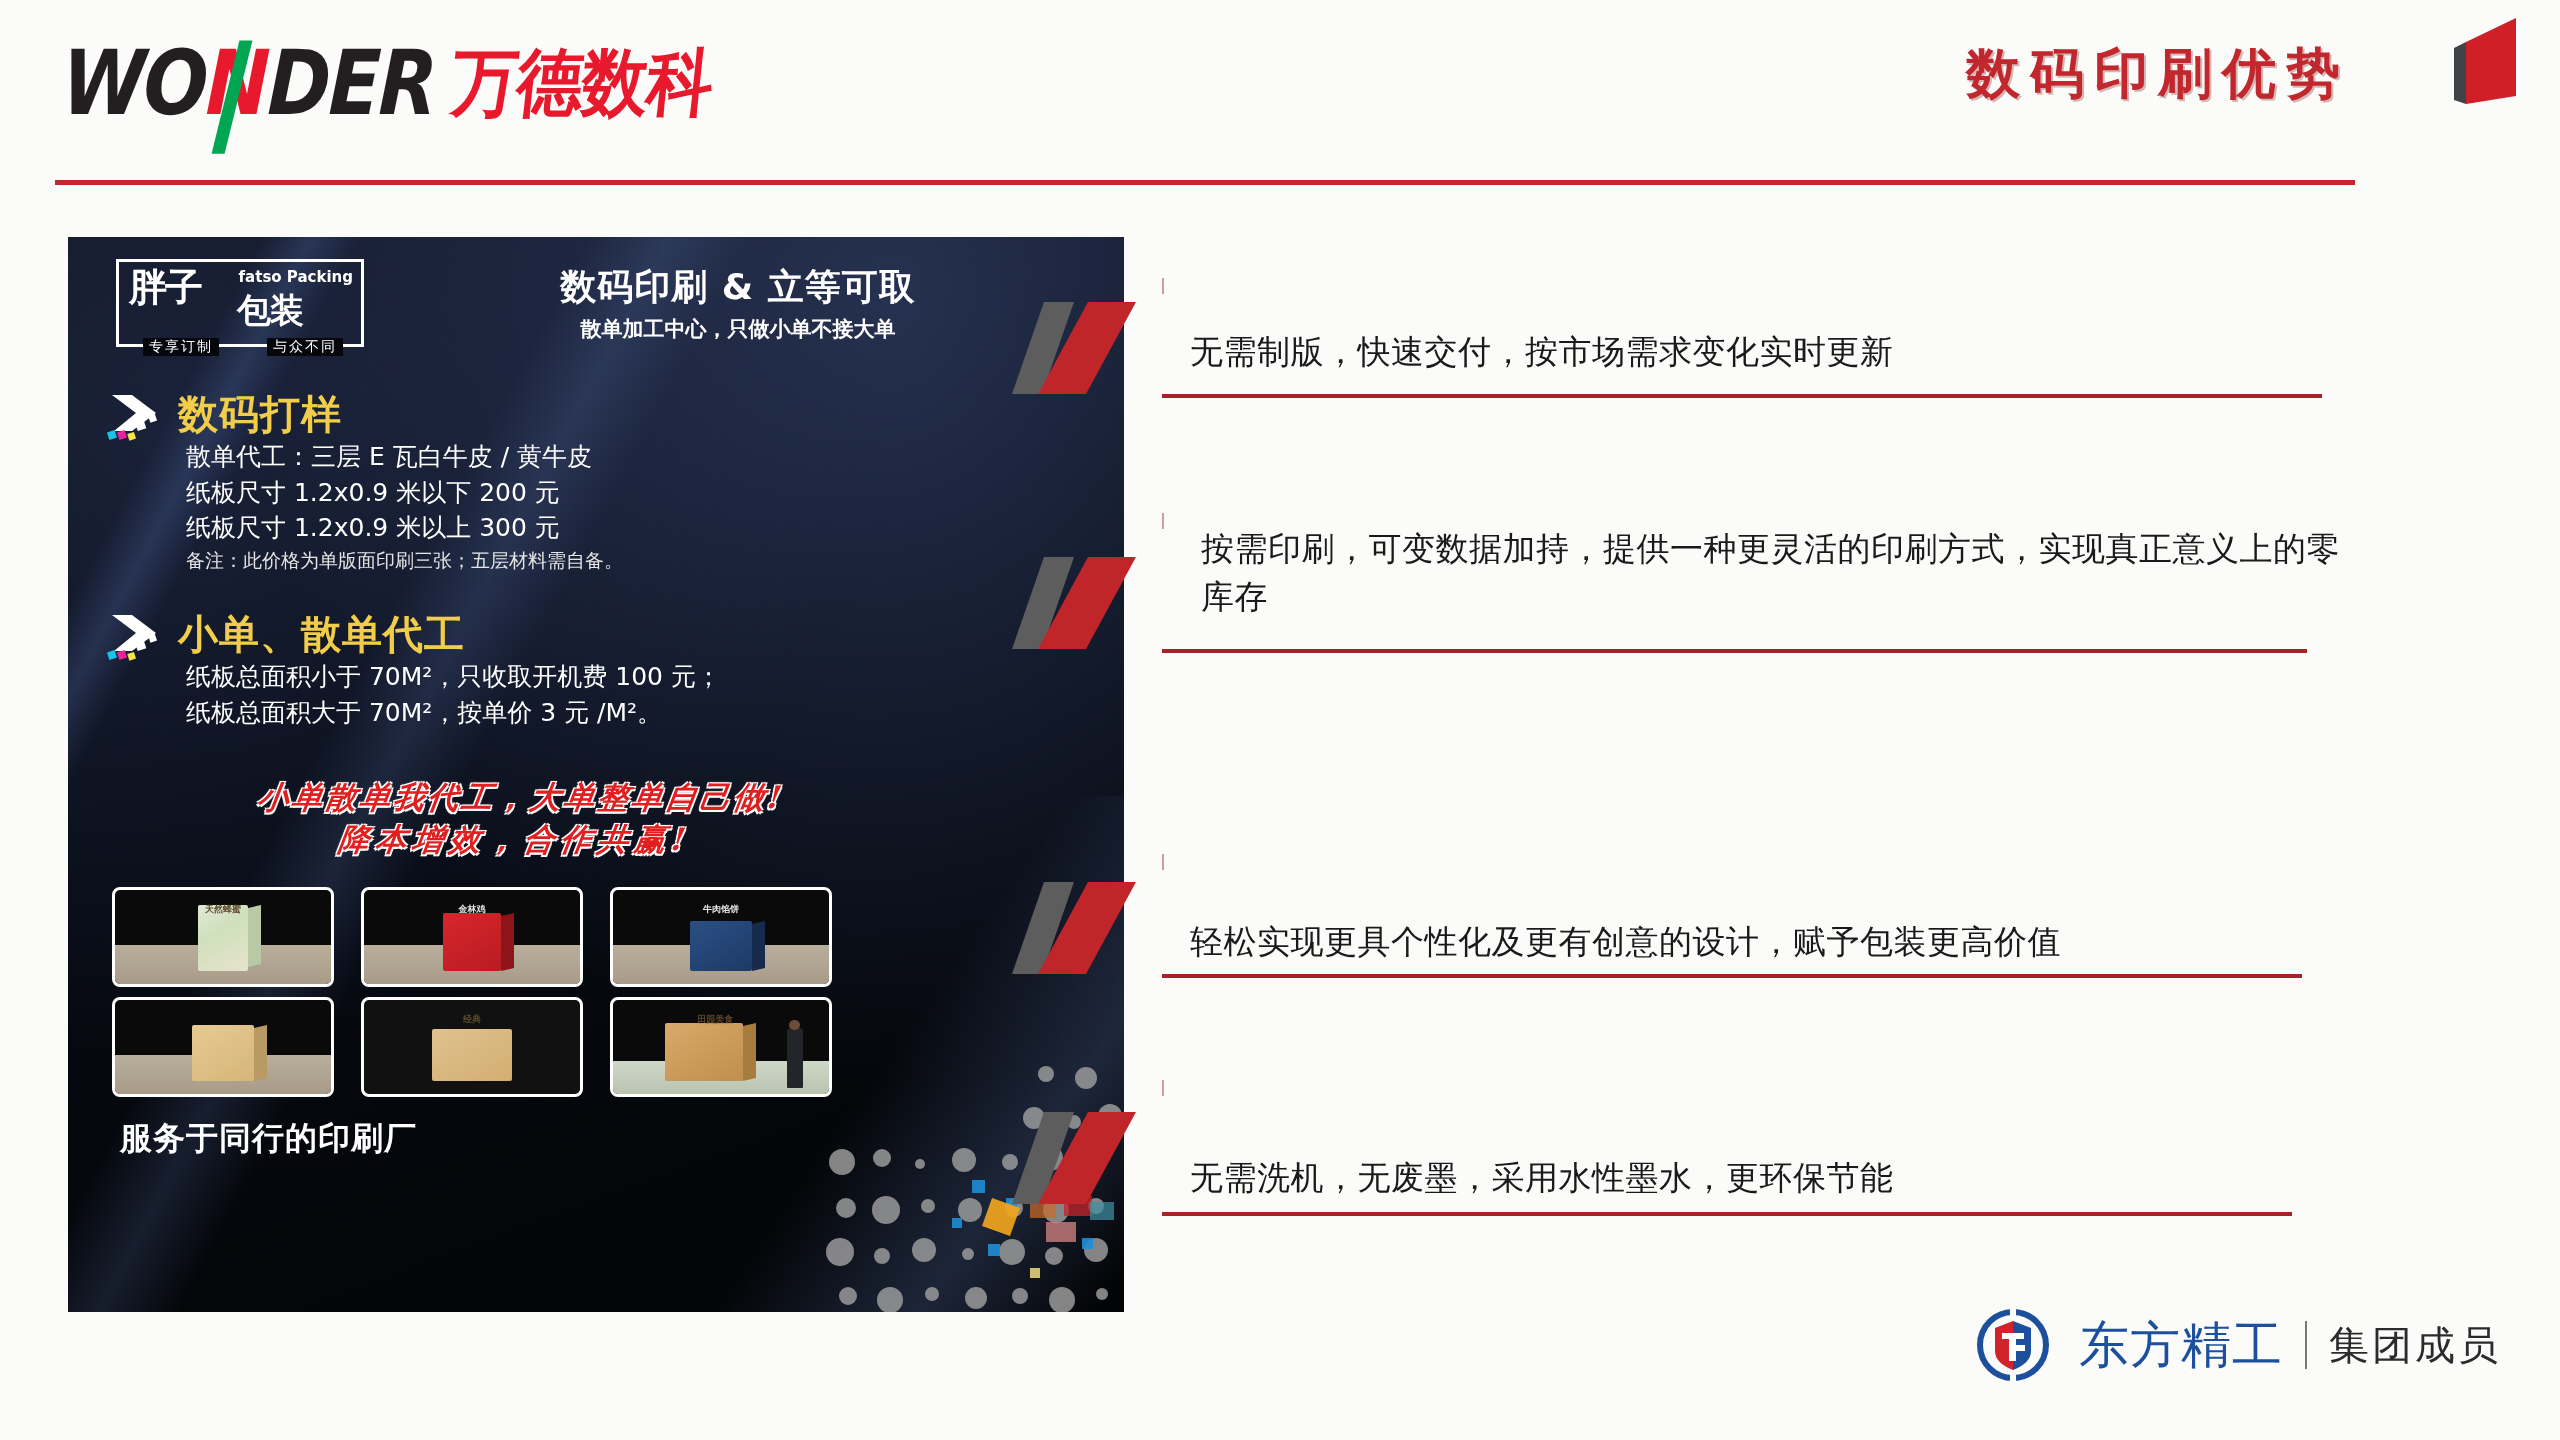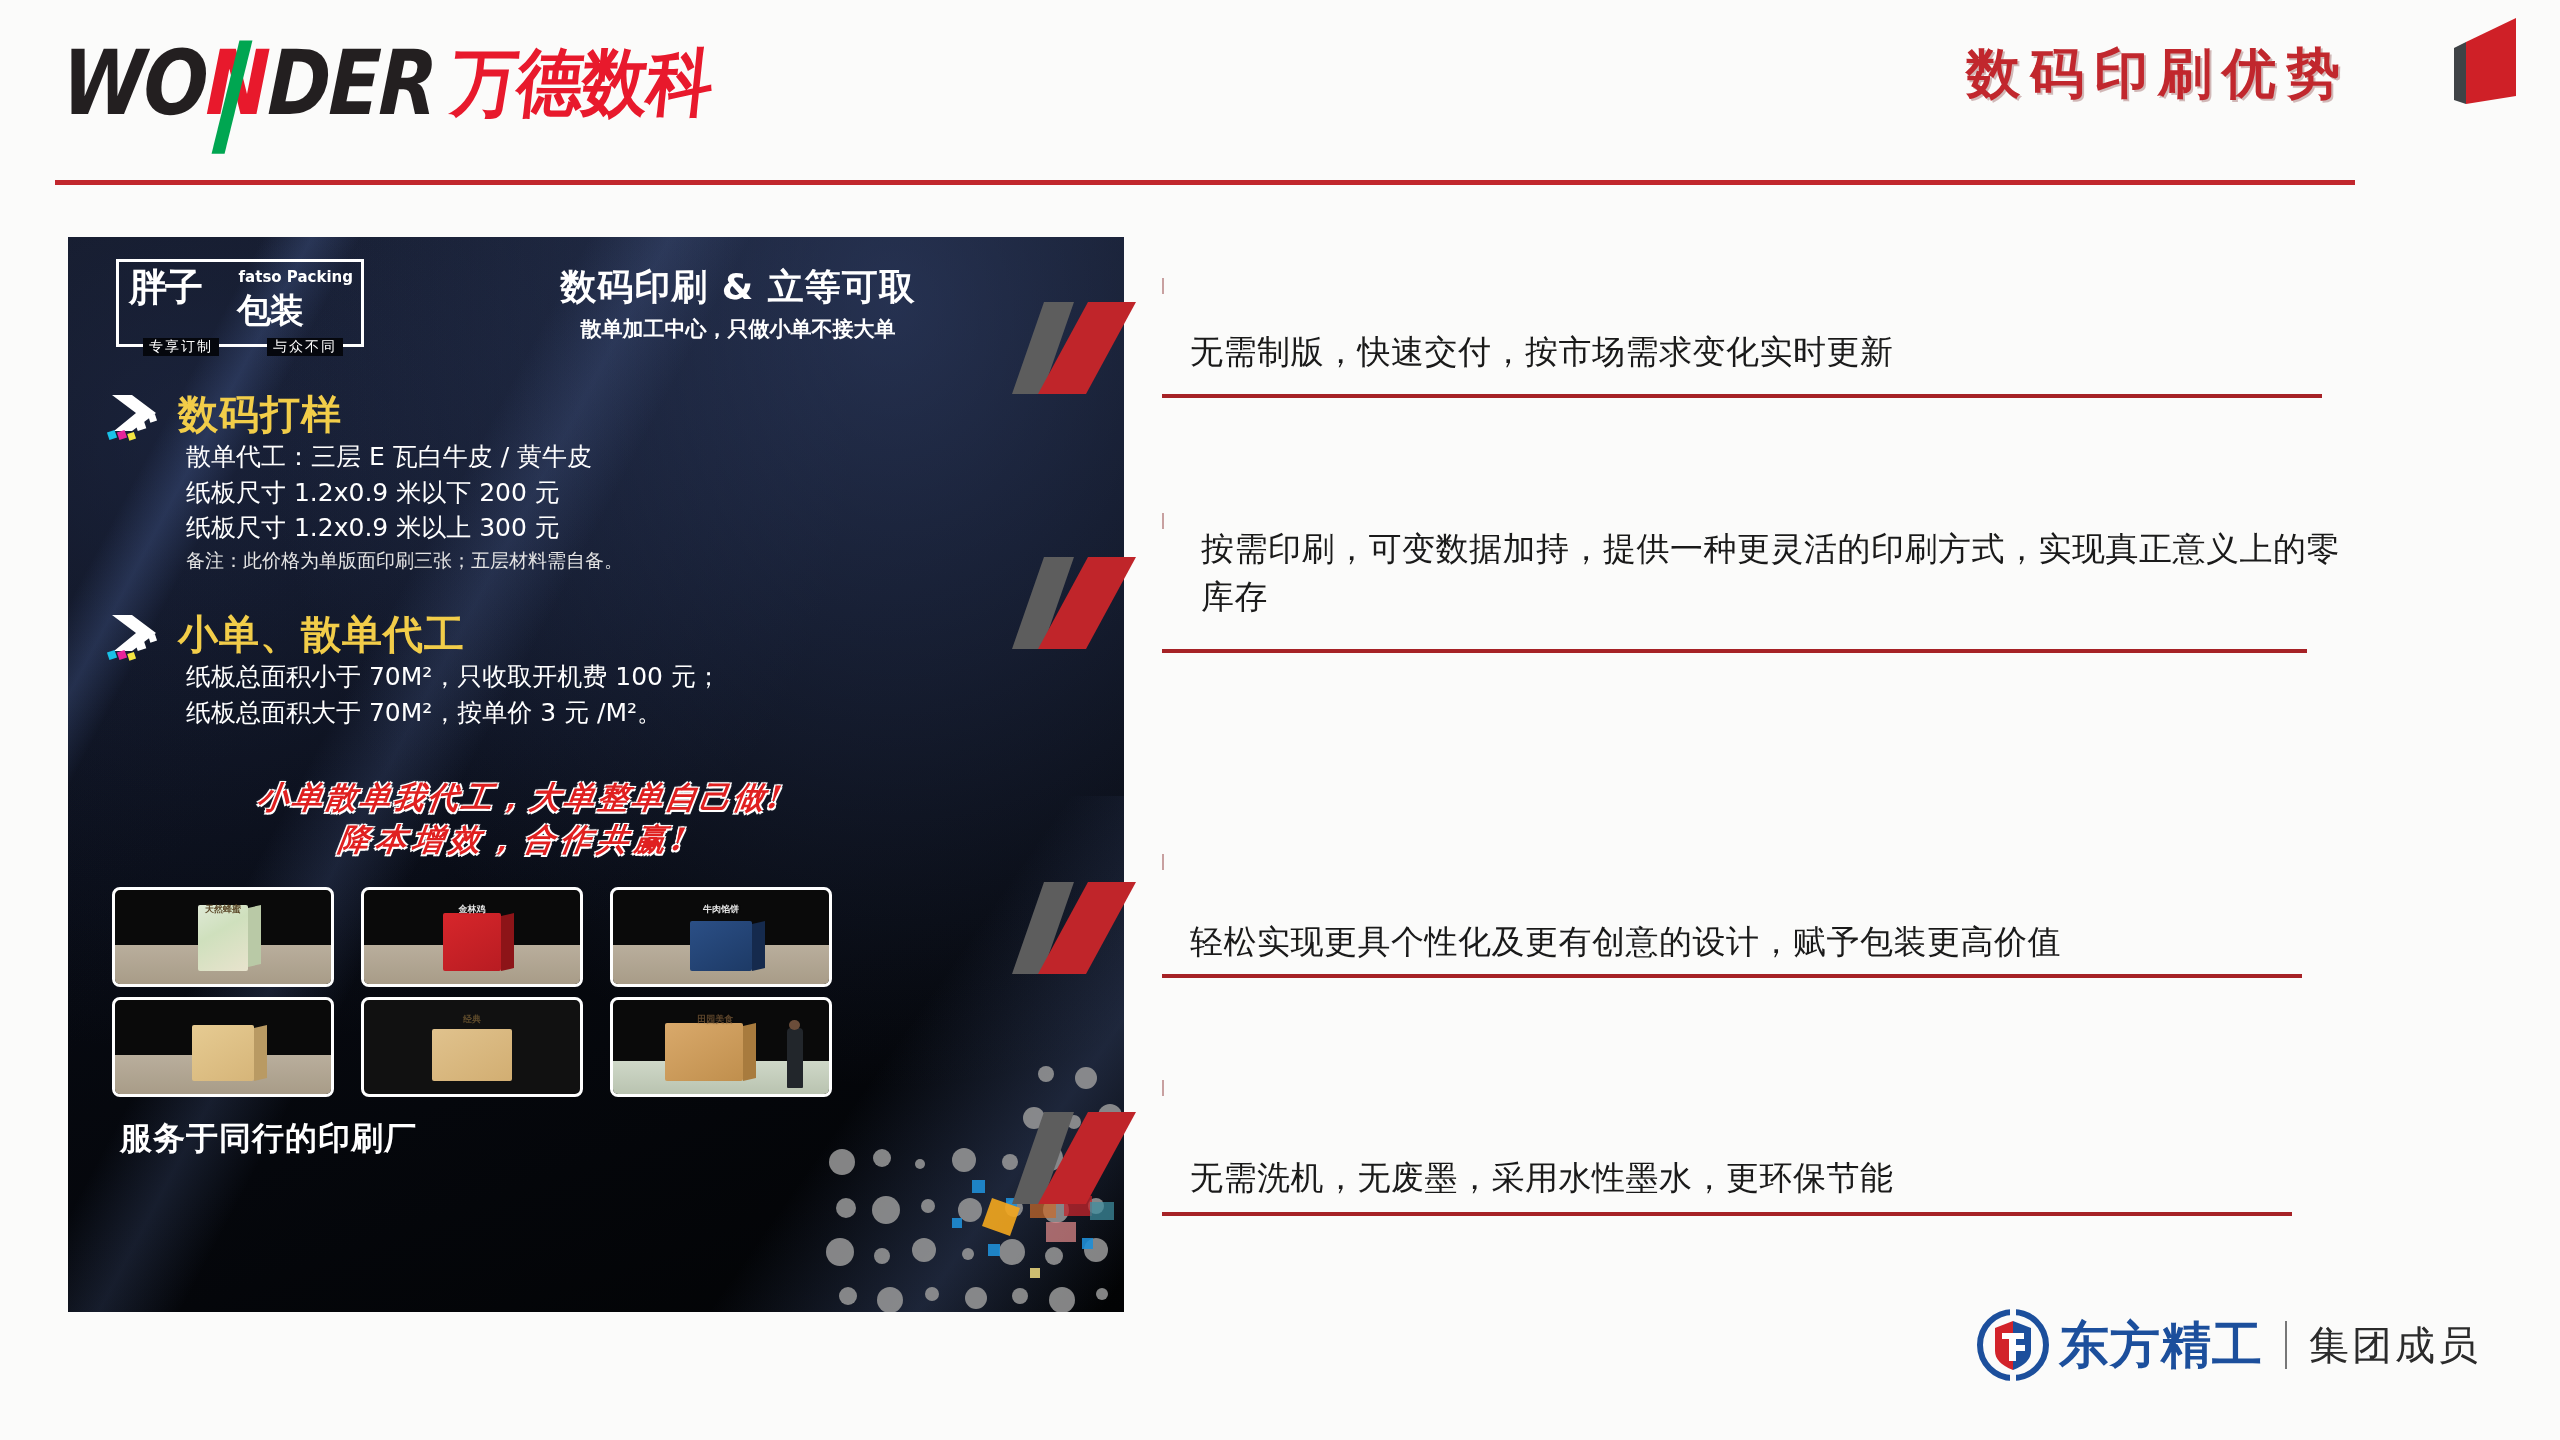--- a/index.html
+++ b/index.html
@@ -433,23 +433,23 @@
     position: absolute;
     left: 1975px;
     top: 1305px;
     display: flex;
     align-items: center;
     height: 80px;
   }
   .fl-mark { width: 76px; height: 76px; }
   .fl-cn {
     font-size: 50px;
-    font-weight: 700;
+    font-weight: 400;
     color: #1c4f9c;
-    margin-left: 8px;
+    margin-left: 28px;
     letter-spacing: 1px;
     font-family: "DejaVu Sans", sans-serif;
   }
   .fl-div {
     width: 2px;
     height: 48px;
     background: #777;
     margin: 0 22px;
   }
   .fl-sub {

